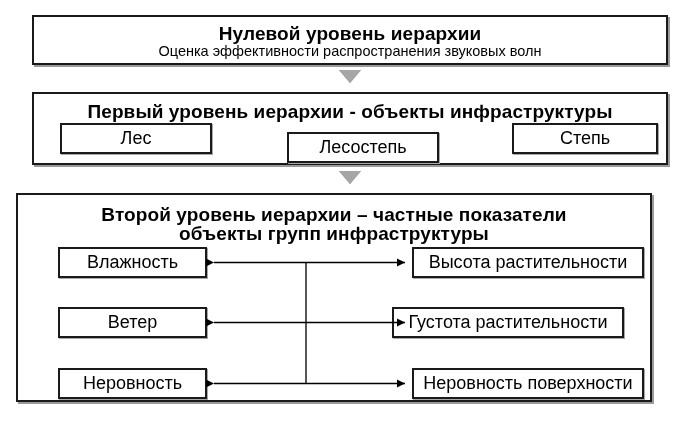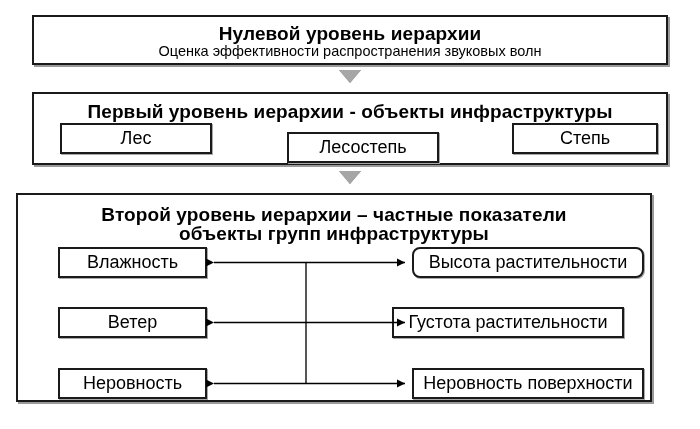--- a/index.html
+++ b/index.html
@@ -136,21 +136,21 @@
   <div class="node-box" style="left:58px; top:247px; width:149px; height:31px;">
     <span>Влажность</span>
   </div>
   <div class="node-box" style="left:58px; top:307px; width:149px; height:31px;">
     <span>Ветер</span>
   </div>
   <div class="node-box" style="left:58px; top:368px; width:149px; height:31px;">
     <span>Неровность</span>
   </div>
 
-  <div class="node-box" style="left:412px; top:247px; width:232px; height:31px;border-radius:8px;">
+  <div class="node-box" style="left:412px; top:247px; width:232px; height:31px;">
     <span>Высота растительности</span>
   </div>
   <div class="node-box" style="left:392px; top:307px; width:232px; height:31px;">
     <span>Густота растительности</span>
   </div>
   <div class="node-box" style="left:412px; top:368px; width:232px; height:31px;">
     <span>Неровность поверхности</span>
   </div>
 
   <svg class="arrows-svg" viewBox="0 0 700 429">

